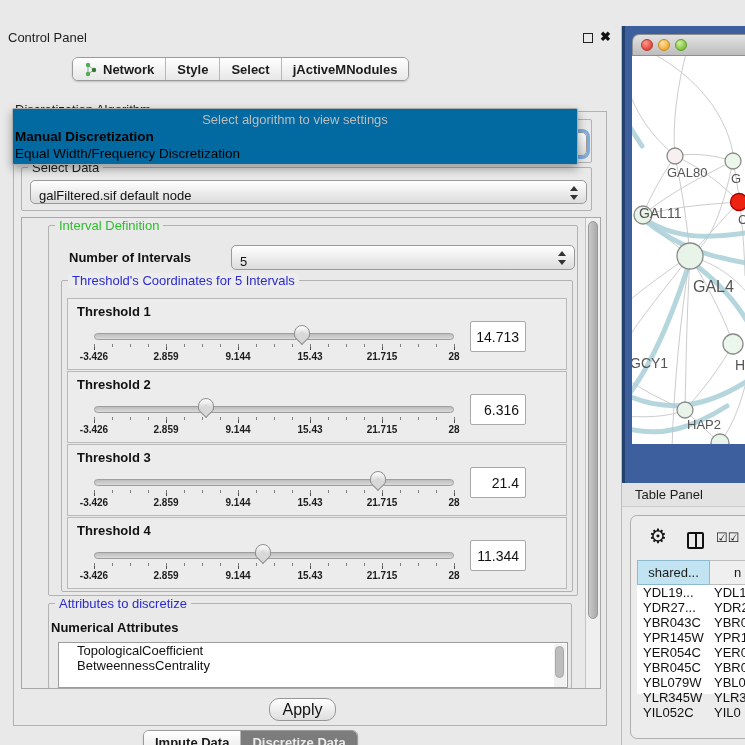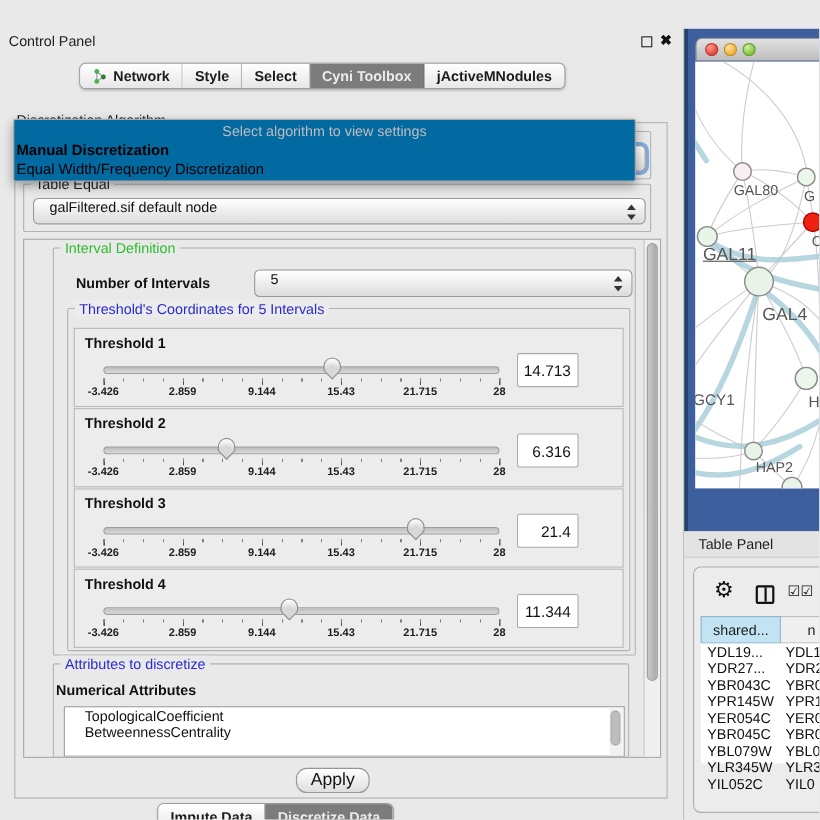--- a/index.html
+++ b/index.html
@@ -20,21 +20,21 @@
   .top-tabs { left:72px; top:31px; }
   .bottom-tabs { left:143px; top:704px; }
 
   .frame { position:absolute; left:13px; top:85px; width:594px; height:615px; border:1px solid #b2b2b2; background:#e9e9e9; }
 
   .groupbox { position:absolute; border:1px solid #b2b2b2; border-radius:2px; }
   .group-label { position:absolute; top:-8px; left:6px; padding:0 4px; background:#e9e9e9; font-size:13px; color:#1d1d1d; white-space:nowrap; }
   .group-label.green { color:#2dbd2d; }
   .group-label.blue  { color:#2a2ad0; }
 
-  .combo { position:absolute; height:24px; border:1px solid #9a9a9a; border-radius:5px; background:linear-gradient(#ffffff,#dcdcdc); font-size:13px; color:#111; display:flex; align-items:flex-start; padding-left:14px; }
+  .combo { position:absolute; height:24px; border:1px solid #9a9a9a; border-radius:5px; background:linear-gradient(#ffffff,#dcdcdc); font-size:13px; color:#111; display:flex; align-items:flex-end; padding-left:8px; }
   .combo .spin { position:absolute; right:7px; top:4px; width:9px; height:16px; }
   .combo .spin i { position:absolute; left:0; width:0; height:0; border-left:4.5px solid transparent; border-right:4.5px solid transparent; }
   .combo .spin .up { top:1px; border-bottom:5px solid #333; }
   .combo .spin .dn { bottom:1px; border-top:5px solid #333; }
   .combo.focused { box-shadow:0 0 0 3px rgba(96,156,219,.8); }
 
   
   .popup { position:absolute; left:12px; top:82px; width:566px; height:57px; background:#0369a1; border:1px solid #ababab; border-radius:2px; box-shadow:0 4px 10px rgba(0,0,0,.35); z-index:60; }
   .popup .prompt { position:absolute; left:0; top:3px; width:100%; text-align:center; font-size:13px; color:#bcbcbc; }
   .popup .opt1 { position:absolute; left:2px; top:20px; font-size:13.5px; font-weight:bold; color:#000; }
@@ -121,41 +121,38 @@
           <circle cx="10" cy="8" r="2.2" fill="#2e7d32"></circle>
         </svg>
         <span>Network</span>
       </div>
       <div class="seg-item">
           <span>Style</span>
         </div>
       <div class="seg-item">
           <span>Select</span>
         </div>
-      <div class="seg-item active">
-          <span>Cyni Toolbox</span>
-        </div>
       <div class="seg-item">
           <span>jActiveMNodules</span>
         </div>
     </div>
 
     <div class="frame">
 
       <div class="groupbox" style="left:7px; top:7px; width:571px; height:44px;">
         <div class="combo focused" style="left:8px; top:12px; width:557px;">
           <span class="spin">
               <i class="up"></i>
               <i class="dn"></i>
             </span>
         </div>
       </div>
 
       <div class="groupbox" style="left:7px; top:55px; width:571px; height:44px;">
-        <span class="group-label">Table Equal</span>
+        <span class="group-label">Select Data</span>
         <div class="combo" style="left:8px; top:12px; width:557px;">
           <span>galFiltered.sif default node</span>
           <span class="spin">
               <i class="up"></i>
               <i class="dn"></i>
             </span>
         </div>
       </div>
 
       <div class="scrollpane">
@@ -330,21 +327,21 @@
           <circle cx="58" cy="200" r="13" fill="#e7f4e7"></circle>
           <circle cx="-9" cy="290" r="8" fill="#e7f4e7"></circle>
           <circle cx="101" cy="288" r="10" fill="#ecf7ec"></circle>
           <circle cx="53" cy="354" r="8" fill="#e7f4e7"></circle>
           <circle cx="88" cy="387" r="9" fill="#e7f4e7"></circle>
         </g>
       </svg>
       <span class="nlabel" style="left:35px; top:109px;">GAL80</span>
       <span class="nlabel" style="left:99px; top:115px;">G</span>
       <span class="nlabel" style="left:106px; top:156px;">C</span>
-      <span class="nlabel" style="left:7px; top:167px; font-size:16px;text-decoration:underline;">GAL11</span>
+      <span class="nlabel" style="left:7px; top:149px; font-size:14px;">GAL11</span>
       <span class="nlabel" style="left:61px; top:222px; font-size:16px;">GAL4</span>
       <span class="nlabel" style="left:-2px; top:299px; font-size:14px;">GCY1</span>
       <span class="nlabel" style="left:103px; top:301px; font-size:14px;">H</span>
       <span class="nlabel" style="left:55px; top:361px;">HAP2</span>
     </div>
   </div>
 
   <div class="tp-bar">
     <span>Table Panel</span>
   </div>

